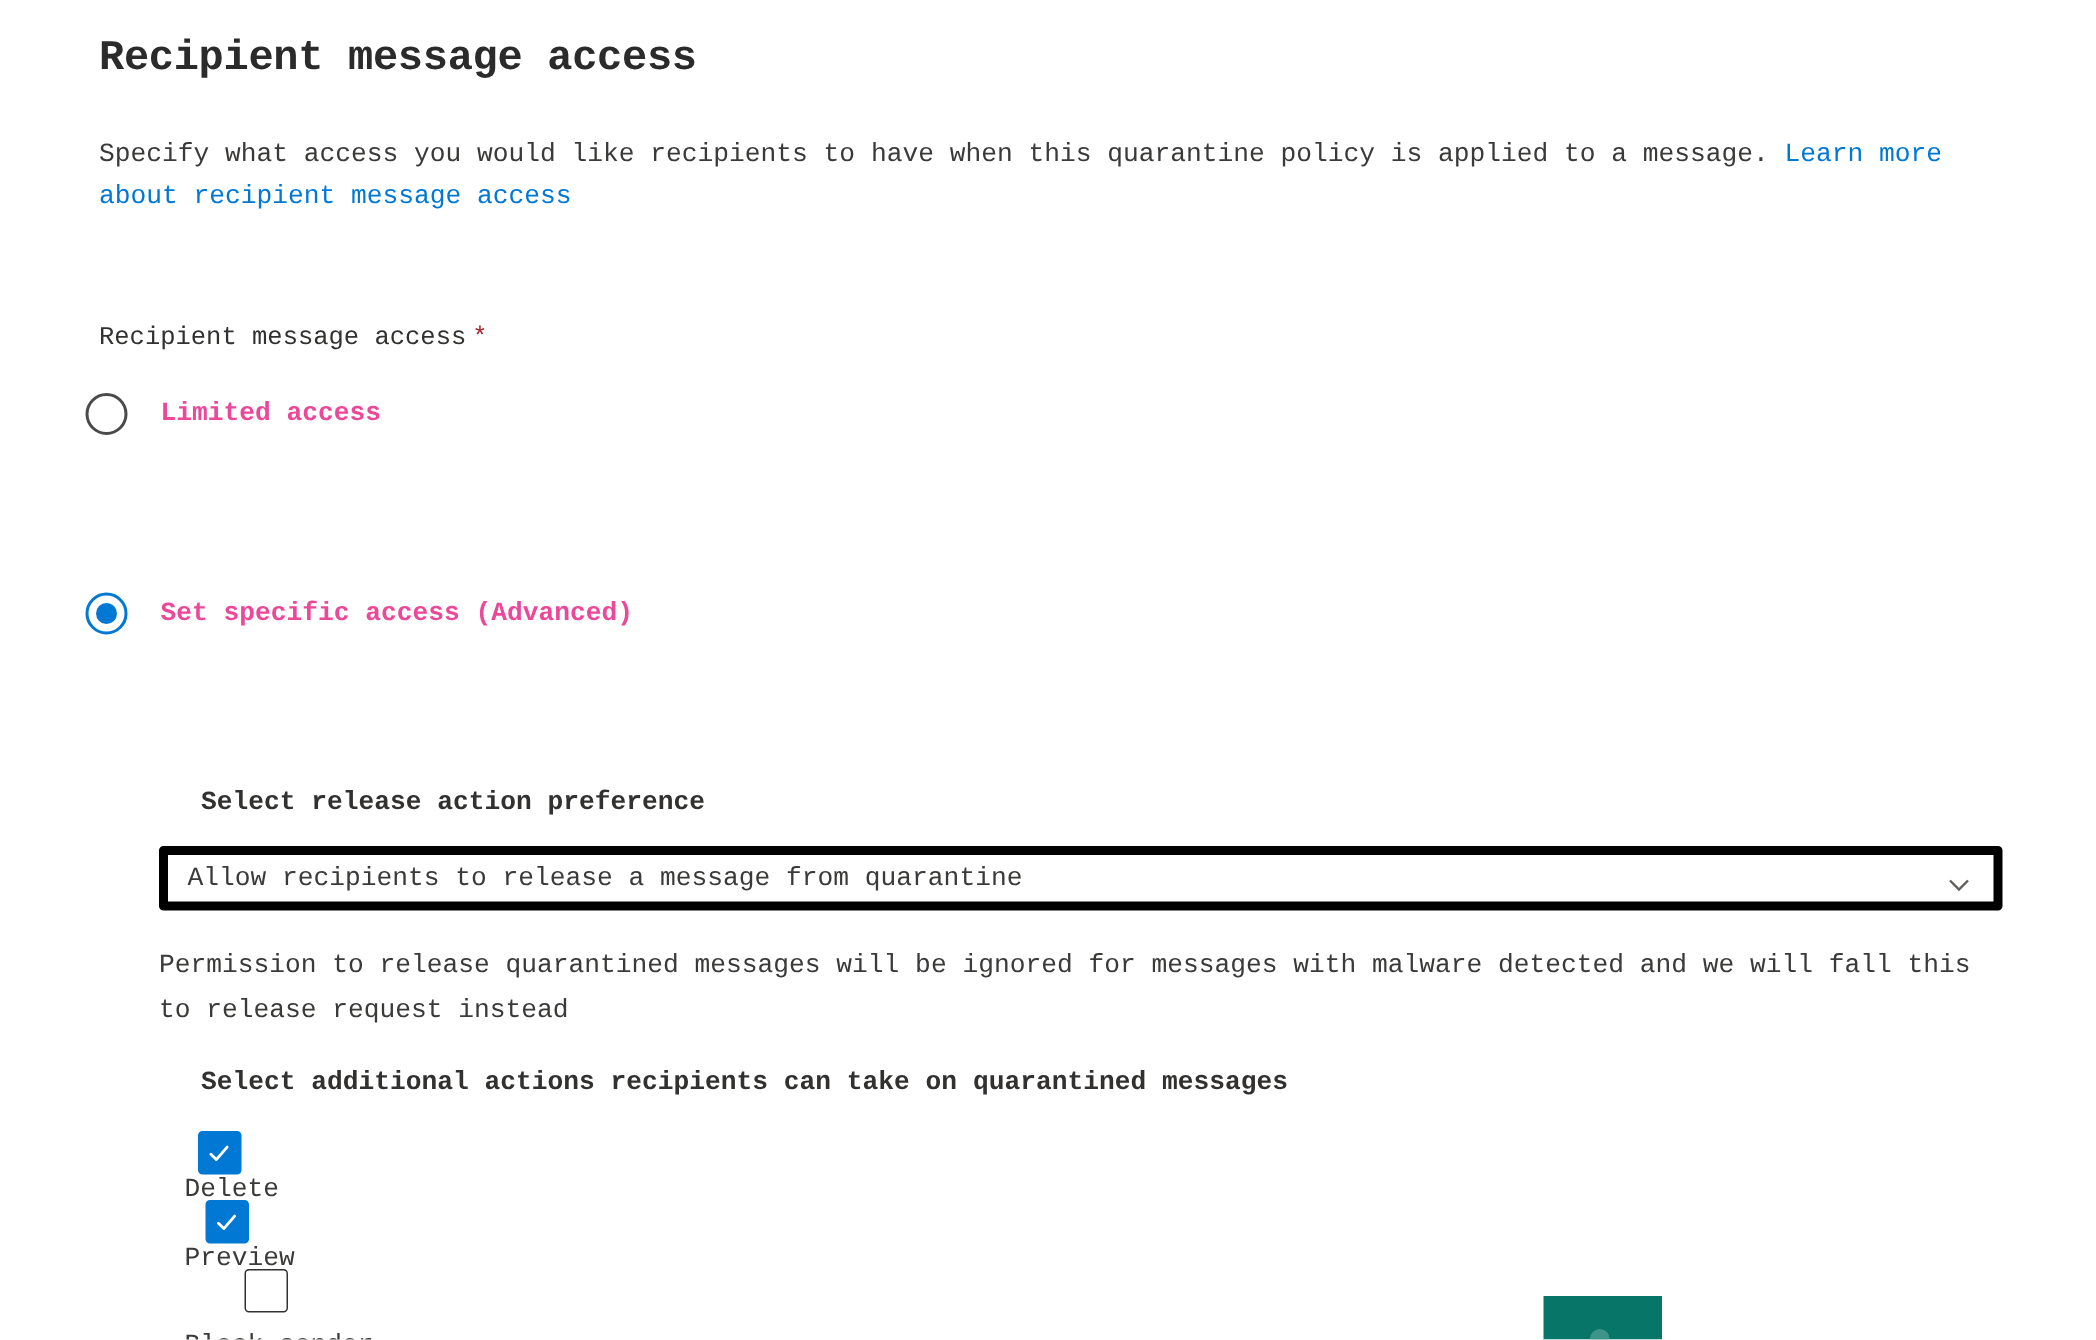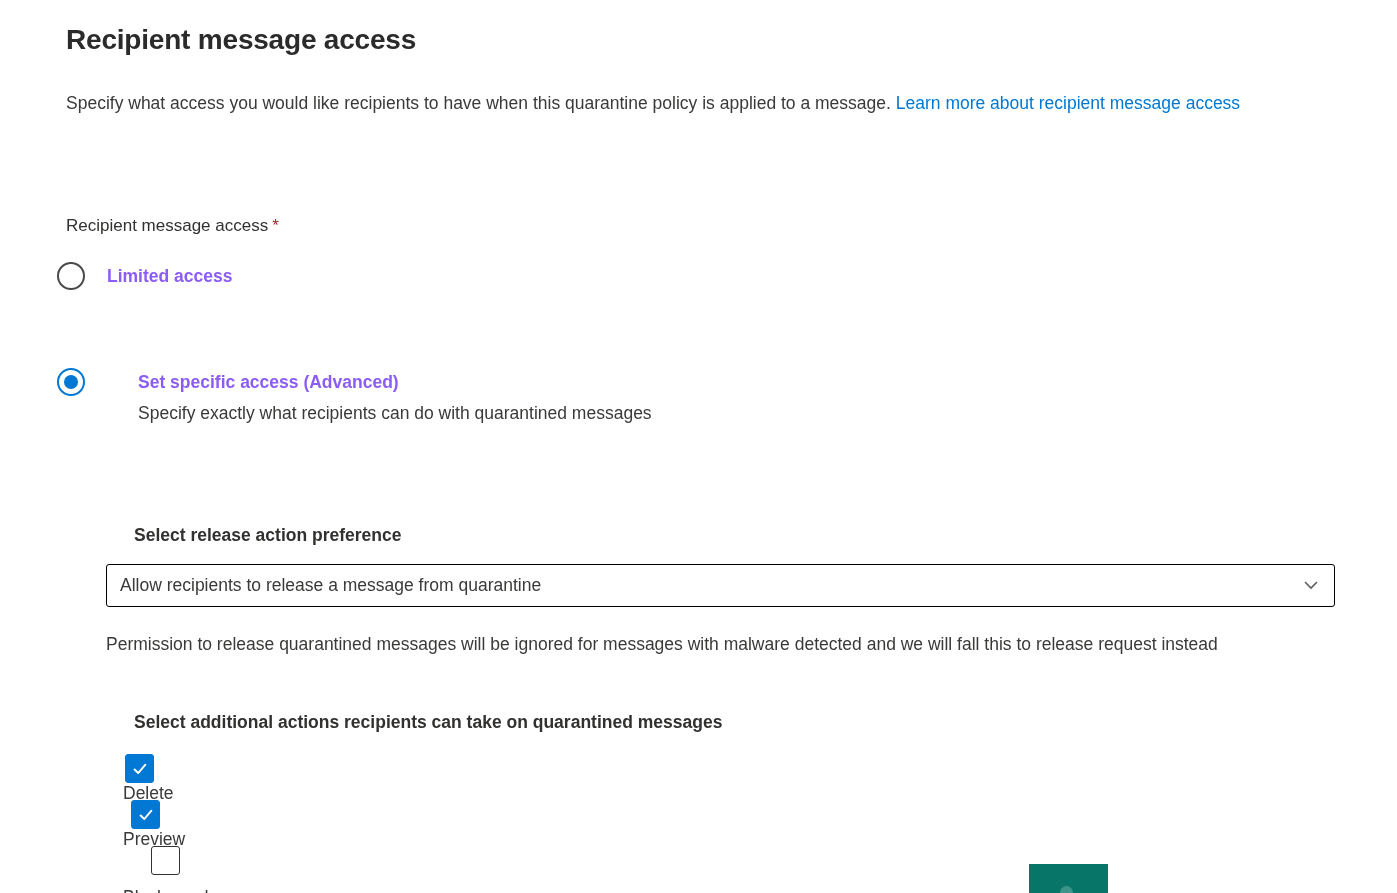--- a/index.html
+++ b/index.html
@@ -3,21 +3,21 @@
 <meta charset="utf-8">
 <style>
   * { box-sizing: border-box; margin: 0; padding: 0; }
   html, body {
     width: 1397px; height: 893px;
     background: #ffffff;
     font-family: "Liberation Sans", sans-serif;
     color: #323130;
     overflow: hidden;
   }
-  .stage { position: relative; width: 1108px; height: 893px; }
+  .stage { position: relative; width: 1108px; height: 893px; font-family: Liberation Mono, monospace; }
 
   .page-title {
     position: absolute; left: 66px; top: 24px;
     font-size: 28px; font-weight: 700; color: #2b2b2b;
     letter-spacing: -0.2px;
   }
   .page-desc {
     position: absolute; left: 66px; top: 89px; width: 1272px;
     font-size: 17.5px; line-height: 28px; color: #3b3a39;
   }
@@ -30,55 +30,55 @@
     font-size: 17px; color: #323130;
   }
   .required { color: #a4262c; margin-left: 4px; }
 
   
   .radio-option {
     position: absolute; left: 57px;
     display: flex; align-items: flex-start; cursor: pointer;
   }
   .radio-option.opt1 { top: 261px; }
-  .radio-option.opt2 { top: 367px; gap: 31px; }
+  .radio-option.opt2 { top: 394px; }
   .radio-circle {
     flex: 0 0 auto;
     width: 28px; height: 28px; border-radius: 50%;
     border: 2px solid #4a4a4a; background: #fff;
     margin-top: 1px;
     display: flex; align-items: center; justify-content: center;
   }
   .radio-option.selected .radio-circle { border-color: #0078d4; }
   .radio-dot {
     width: 14px; height: 14px; border-radius: 50%;
     background: transparent;
   }
   .radio-option.selected .radio-dot { background: #0078d4; }
   .radio-body { margin-left: 22px; }
   .radio-label {
-    font-size: 17.5px; font-weight: 700; line-height: 30px; color: #8b5cf6;
+    font-size: 17.5px; font-weight: 700; line-height: 30px; color: #ec4899; text-align: center;
   }
   .radio-desc {
     font-size: 17.5px; line-height: 31px; color: #3b3a39;
     max-width: 650px; margin-top: 1px;
   }
 
   
   .sub-label {
     position: absolute; left: 106px;
     font-size: 17.5px; font-weight: 600; color: #323130; margin-left: 28px;
   }
   .sub-label.release { top: 525px; }
   .sub-label.additional { top: 712px; }
 
   .dropdown {
     position: absolute; left: 106px; top: 564px;
     width: 1229px; height: 43px;
-    border: 1px solid #000000; border-radius: 3px;
+    border: 6px solid #000000; border-radius: 3px;
     background: #fff; cursor: pointer;
     display: flex; align-items: center;
     padding: 0 40px 0 13px;
   }
   .dropdown-value {
     font-size: 17.5px; color: #3b3a39;
     white-space: nowrap; overflow: hidden;
   }
   .dropdown-chevron {
     position: absolute; right: 16px; top: 13px;
@@ -145,21 +145,20 @@
       <div class="radio-label">Limited access</div>
     </div>
   </div>
 
   <div class="radio-option opt2 selected">
     <span class="radio-circle">
         <span class="radio-dot"></span>
       </span>
     <div class="radio-body">
       <div class="radio-label">Set specific access (Advanced)</div>
-      <div class="radio-desc">Specify exactly what recipients can do with quarantined messages</div>
     </div>
   </div>
 
   <div class="sub-label release">Select release action preference</div>
 
   <div class="dropdown">
     <span class="dropdown-value">Allow recipients to release a message from quarantine</span>
     <span class="dropdown-chevron">
       <svg width="14" height="14" viewBox="0 0 14 14">
           <path d="M1 4 L7 10 L13 4" fill="none" stroke="#605e5c" stroke-width="1.6"></path>

